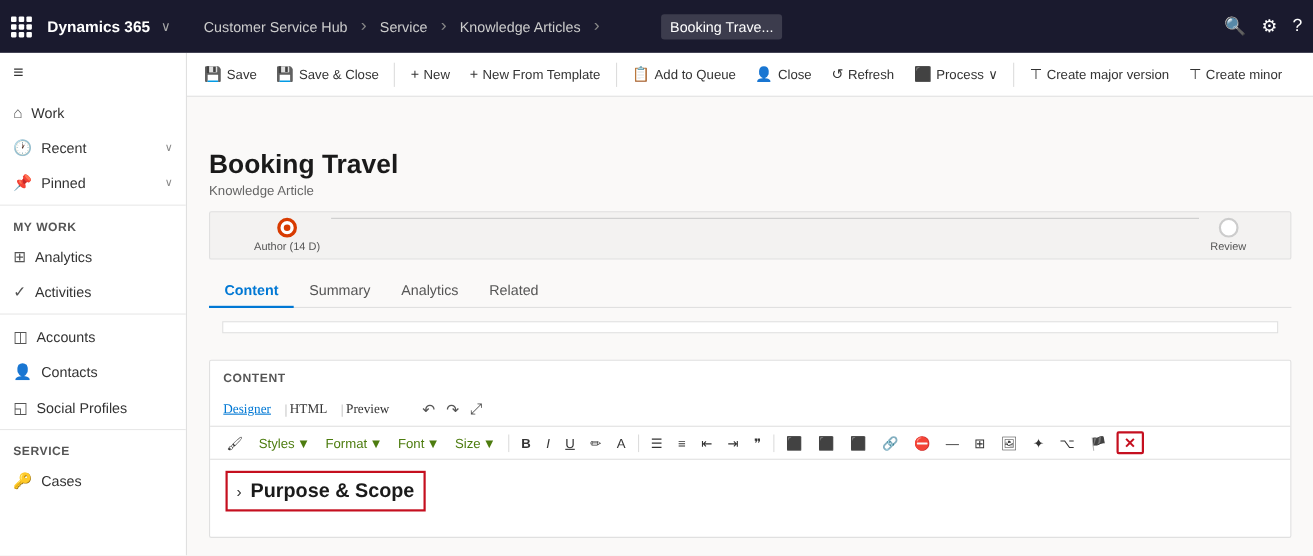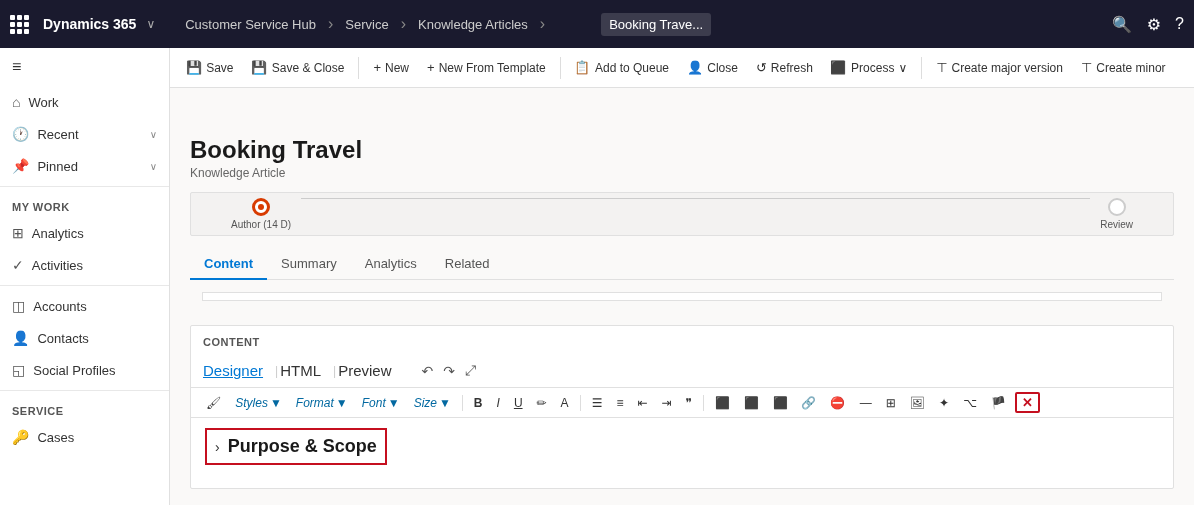--- a/index.html
+++ b/index.html
@@ -313,24 +313,25 @@
       padding: 10px 12px 6px;
     }
     .editor-tabs {
       display: flex;
       align-items: center;
       padding: 6px 12px;
       border-bottom: 1px solid #e0e0e0;
       gap: 0;
     }
     .editor-tab {
-      font-size: 15px;
+      font-size: 12px;
       color: #333;
       padding: 2px 10px 2px 0;
       cursor: pointer;
+      font-family: Liberation Serif, serif;
     }
     .editor-tab.active {
       color: #0078d4;
       text-decoration: underline;
     }
     .editor-tab-sep {
       color: #ccc;
       margin: 0 2px;
       font-size: 12px;
     }
@@ -362,26 +363,25 @@
       border-radius: 2px;
       display: flex;
       align-items: center;
       gap: 2px;
     }
     .fmt-dropdown {
       display: flex;
       align-items: center;
       gap: 2px;
       font-size: 12px;
-      color: #0369a1;
+      color: #4d7c0f;
       cursor: pointer;
       padding: 2px 4px;
       border: 1px solid transparent;
       border-radius: 2px;
-      font-style: italic;
     }
     .fmt-sep { width: 1px; height: 16px; background: #ddd; margin: 0 2px; }
     .fmt-btn.active-close {
       border: 2px solid #c50f1f;
       color: #c50f1f;
       font-weight: bold;
     }
     
     .editor-body {
       padding: 10px 14px;

